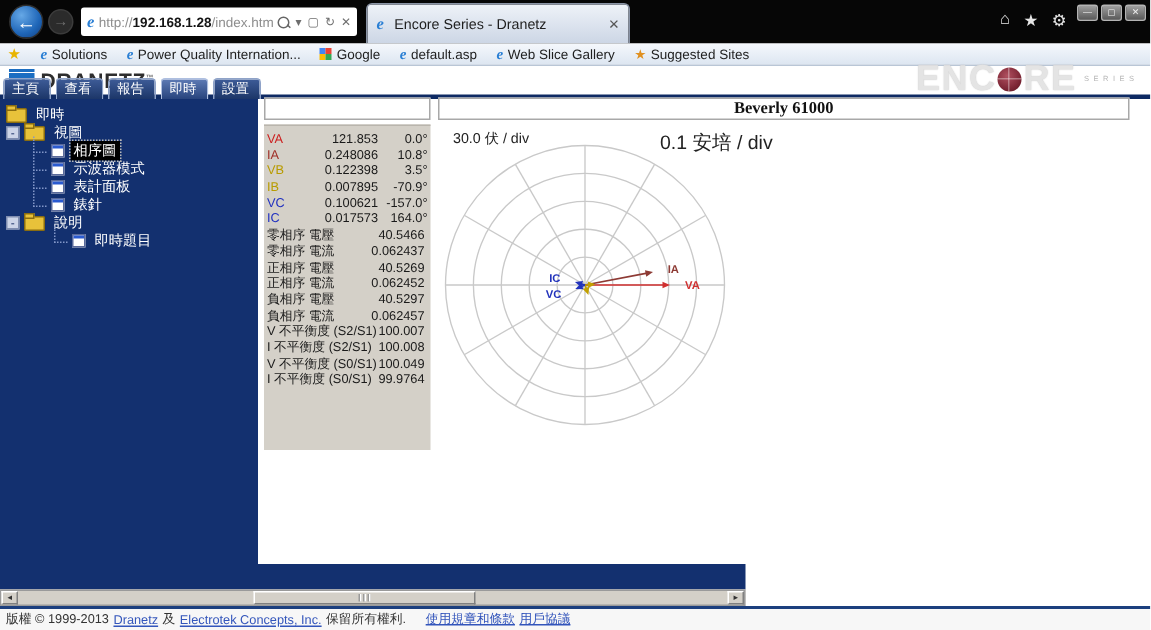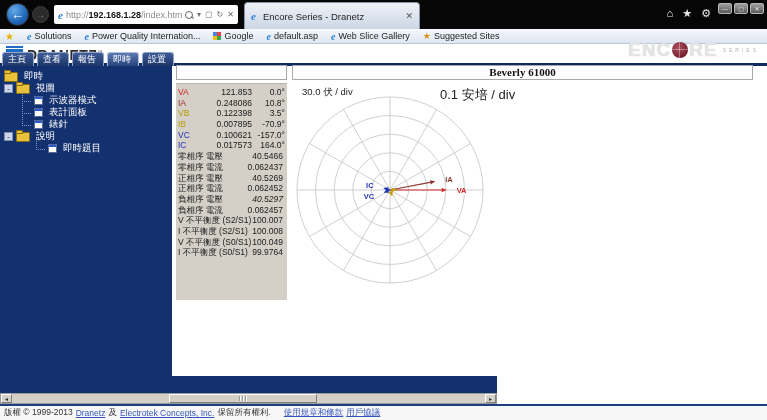--- a/index.html
+++ b/index.html
@@ -44,21 +44,21 @@
   .g-icon{width:8px;height:8px;display:grid;grid-template-columns:4px 4px;}
   .g-icon i{width:4px;height:4px;}
   
   .header{position:absolute;left:0;top:44px;width:767px;height:22px;background:#fff;}
   .brand{position:absolute;left:6px;top:46px;display:flex;align-items:flex-start;gap:4px;}
   .brand-icon{width:17px;height:13px;background:
     linear-gradient(180deg,#1b6ec2 0,#1b6ec2 2px,#fff 2px,#fff 3px,#1b6ec2 3px,#1b6ec2 6px,#fff 6px,#fff 7px,#1360ae 7px,#1360ae 13px);}
   .brand-text{font-size:14px;font-weight:bold;color:#2d2d2d;letter-spacing:0.5px;line-height:13px;}
   .brand-tm{font-size:5px;color:#666;vertical-align:super;}
   .encore{position:absolute;right:8px;top:39px;display:flex;align-items:center;}
-  .encore-text{font-size:19px;font-weight:bold;color:#e4e4e4;letter-spacing:1px;text-shadow:0 0 1px #c2c2c2;}
+  .encore-text{font-size:24px;font-weight:bold;color:#e4e4e4;letter-spacing:1px;text-shadow:0 0 1px #c2c2c2;}
   .globe{width:16px;height:16px;border-radius:50%;margin:0 1px;position:relative;
     background:radial-gradient(circle at 40% 35%,#b05060,#7a2433 65%,#55131e);}
   .globe:before{content:"";position:absolute;left:7px;top:0;width:1px;height:16px;background:rgba(255,255,255,.35);}
   .globe:after{content:"";position:absolute;left:0;top:7px;width:16px;height:1px;background:rgba(255,255,255,.35);}
   .encore-series{font-size:5px;color:#b5b5b5;letter-spacing:3px;margin-left:5px;}
   
   .navline{position:absolute;left:0;top:63px;width:767px;height:3px;background:#0e2a63;}
   .tabs{position:absolute;left:2px;top:52px;display:flex;gap:3px;height:14px;}
   .tab{min-width:32px;padding:0 5px;height:14px;box-sizing:border-box;
     background:linear-gradient(#3d5b97,#1c3668);border:1px solid #8fa3c8;border-bottom:none;
@@ -214,20 +214,25 @@
         <span class="tree-label">即時</span>
       </div>
       <div class="tree-row" style="padding-left: 4px;">
         <span class="expander">-</span>
         <span class="folder"></span>
         <span class="tree-label">視圖</span>
       </div>
       <div class="tree-row" style="padding-left: 22px;">
         <span class="tree-conn"></span>
         <span class="page-icon"></span>
+        <span class="tree-label selected">相序圖</span>
+      </div>
+      <div class="tree-row" style="padding-left: 22px;">
+        <span class="tree-conn"></span>
+        <span class="page-icon"></span>
         <span class="tree-label">示波器模式</span>
       </div>
       <div class="tree-row" style="padding-left: 22px;">
         <span class="tree-conn"></span>
         <span class="page-icon"></span>
         <span class="tree-label">表計面板</span>
       </div>
       <div class="tree-row" style="padding-left: 22px; align-items: center;">
         <span class="tree-conn"></span>
         <span class="page-icon"></span>
@@ -293,21 +298,21 @@
       <div class="pr">
         <span class="pr-label">正相序 電壓</span>
         <span class="pr-value" style="padding-right: 2px;">40.5269</span>
       </div>
       <div class="pr">
         <span class="pr-label">正相序 電流</span>
         <span class="pr-value" style="padding-right: 2px;">0.062452</span>
       </div>
       <div class="pr">
         <span class="pr-label">負相序 電壓</span>
-        <span class="pr-value" style="padding-right: 2px; font-style: italic;">40.5297</span>
+        <span class="pr-value" style="padding-right: 2px;">40.5297</span>
       </div>
       <div class="pr">
         <span class="pr-label">負相序 電流</span>
         <span class="pr-value" style="padding-right: 2px;">0.062457</span>
       </div>
       <div class="pr">
         <span class="pr-label">V 不平衡度 (S2/S1)</span>
         <span class="pr-value" style="padding-right: 2px;">100.007</span>
       </div>
       <div class="pr">

